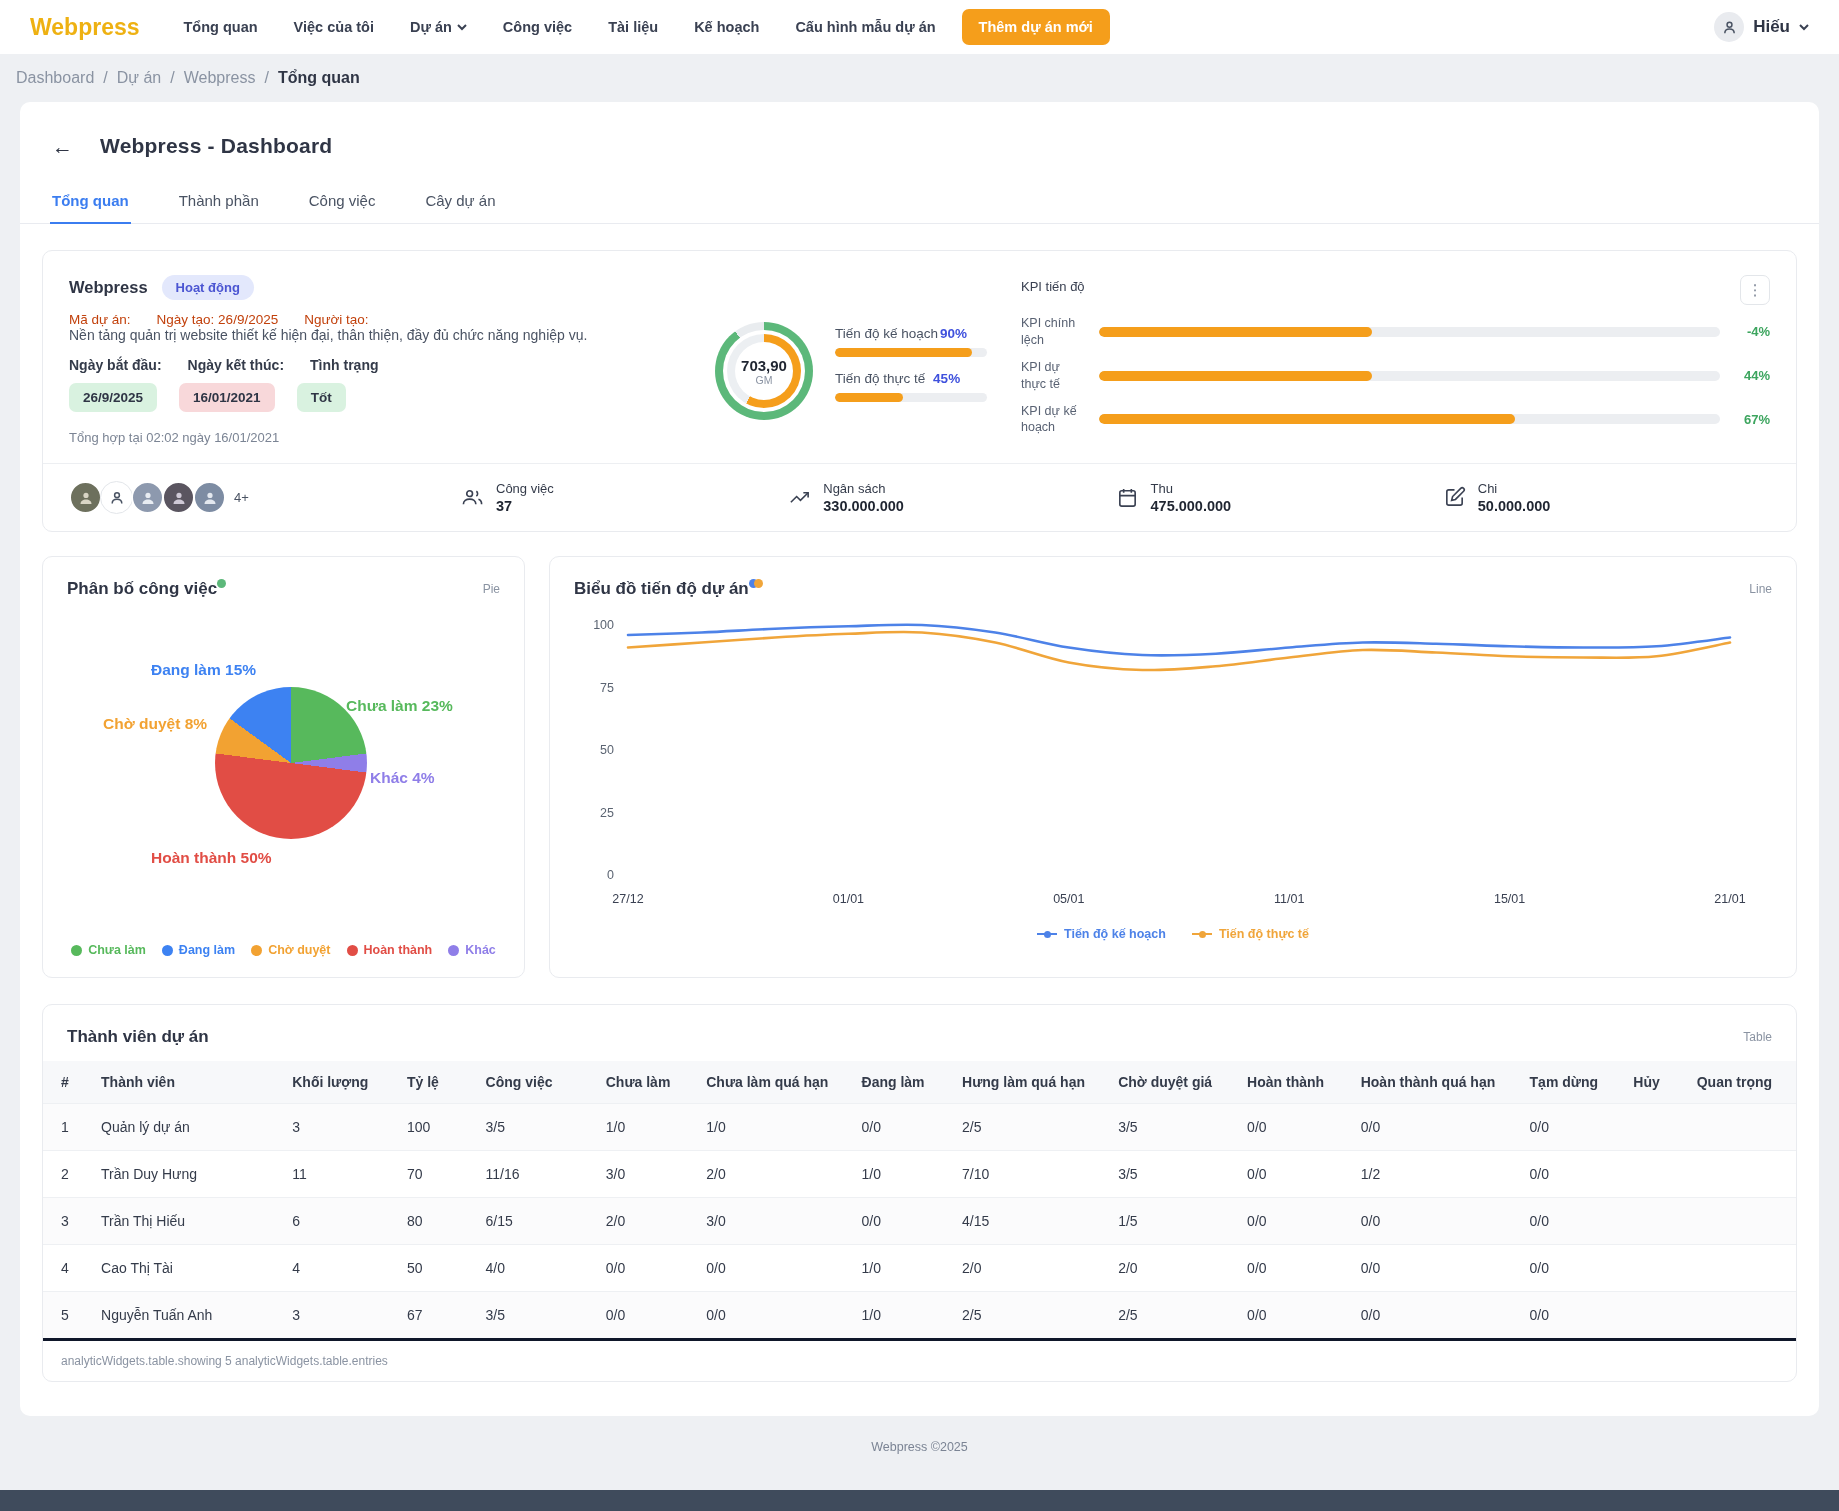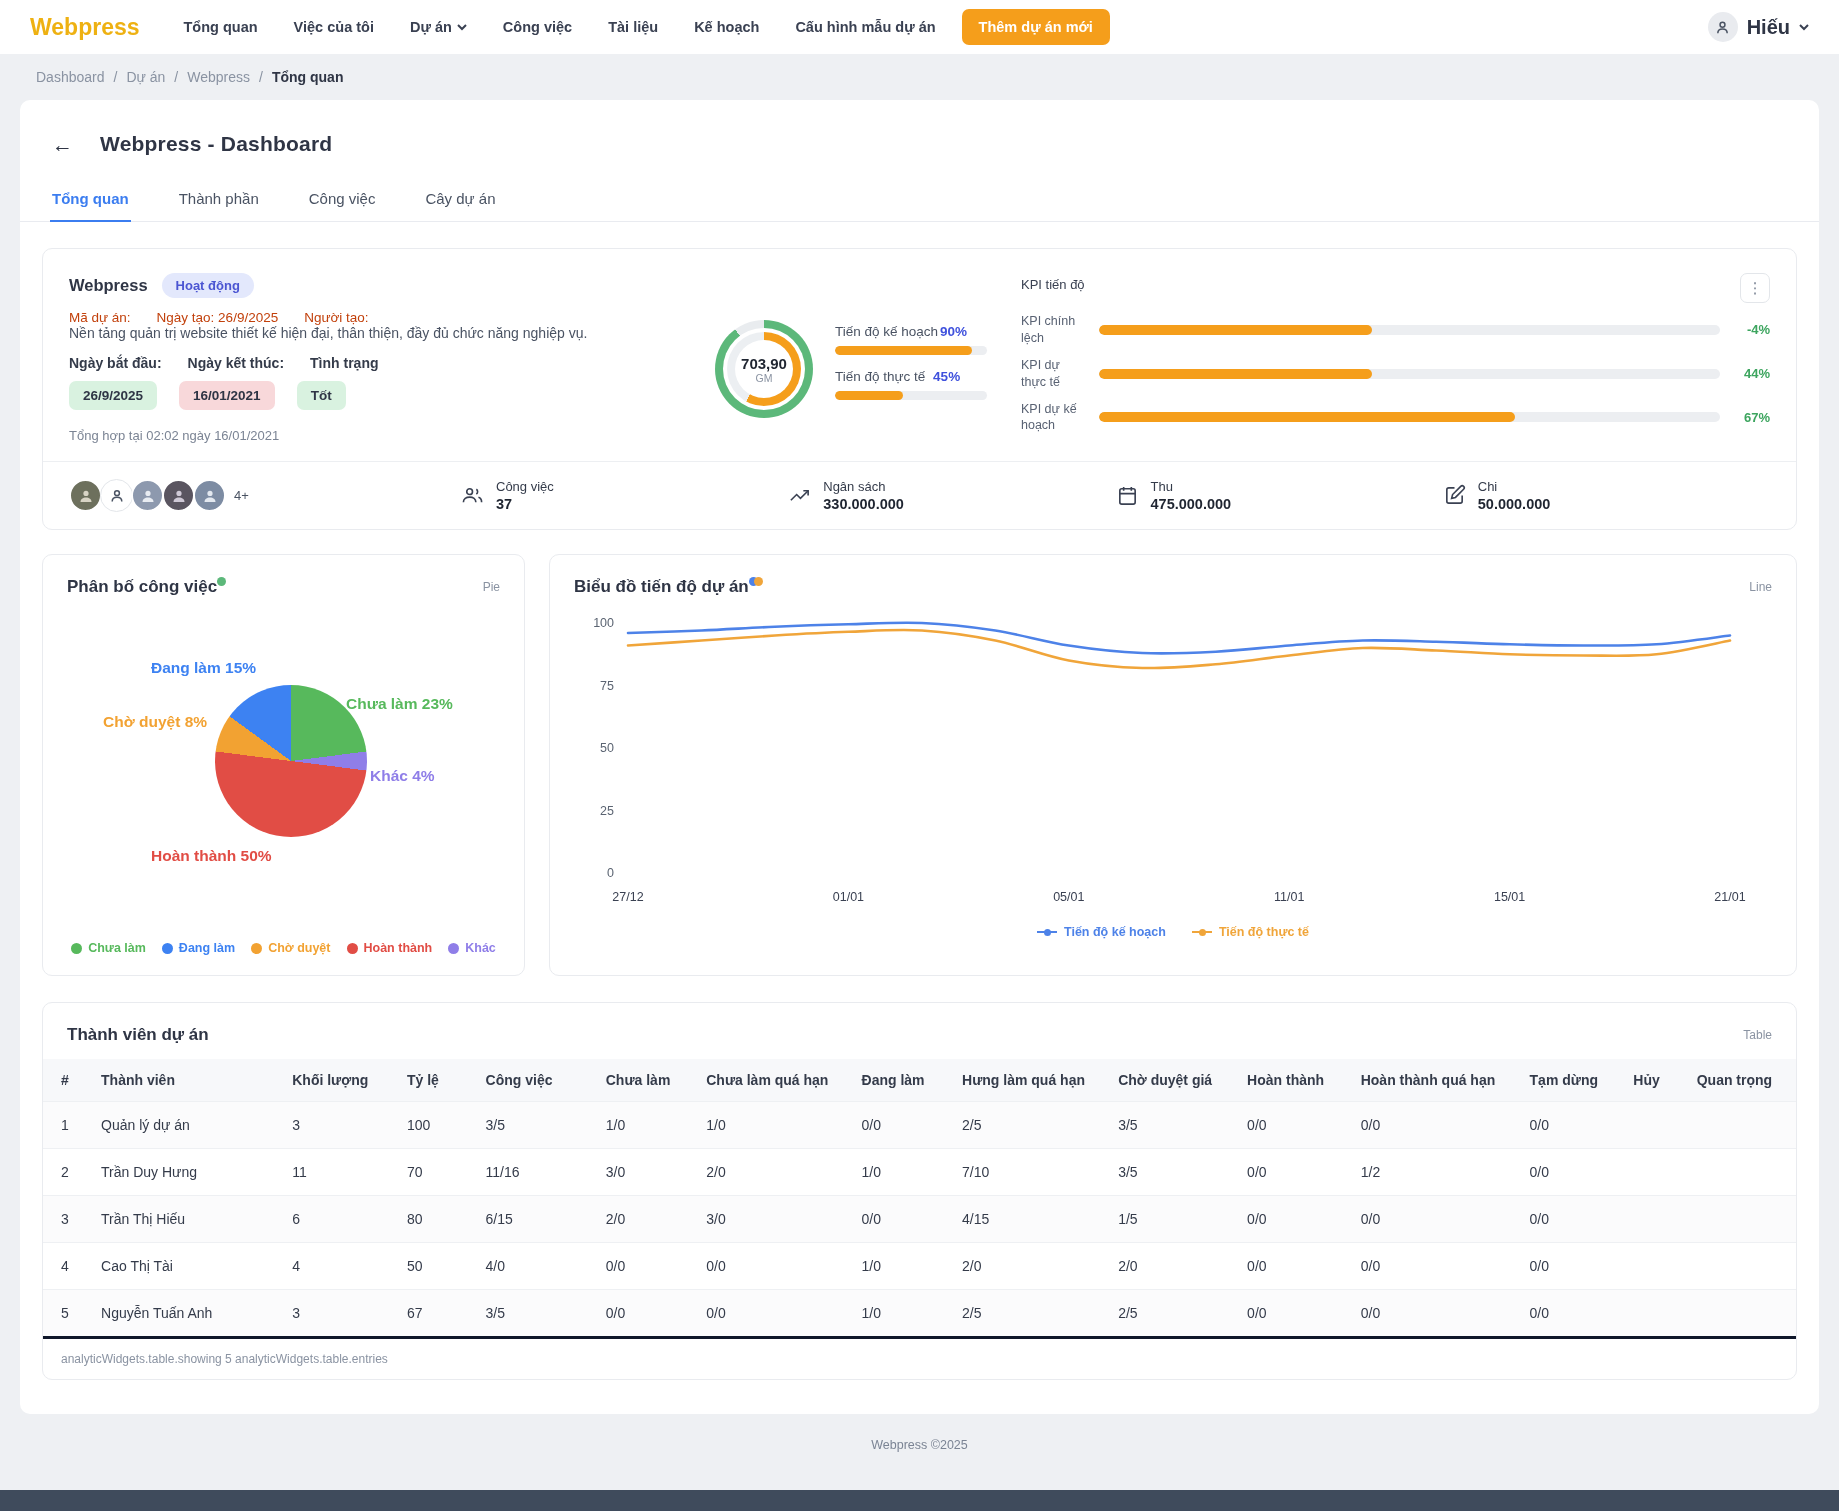--- a/index.html
+++ b/index.html
@@ -8,24 +8,24 @@
 
   
   .topbar{background:#fff;height:54px;display:flex;align-items:center;padding:0 30px;flex:0 0 auto}
   .logo{font-size:23px;font-weight:bold;color:#eeb112;margin-right:44px;cursor:pointer}
   .nav{display:flex;align-items:center;gap:36px}
   .nav-item{font-size:14.5px;font-weight:600;color:#3a4152;cursor:pointer;display:flex;align-items:center;gap:5px;white-space:nowrap}
   .chev{width:10px;height:10px;stroke:#3a4152;stroke-width:2;fill:none}
   .add-btn{margin-left:26px;background:#f59e1b;color:#fff;border:none;border-radius:7px;padding:10px 17px;font-size:14.5px;font-weight:600;cursor:pointer;font-family:inherit}
   .user{margin-left:auto;display:flex;align-items:center;gap:9px;cursor:pointer}
   .user-avatar{width:30px;height:30px;border-radius:50%;background:#e9ebef;display:flex;align-items:center;justify-content:center}
-  .user-name{font-size:20px;font-weight:600;color:#2f3545}
-
-  
-  .breadcrumb{padding:15px 36px;font-size:14px;color:#8a93a2;display:flex;gap:9px;align-items:flex-start}
+  .user-name{font-size:17px;font-weight:600;color:#2f3545}
+
+  
+  .breadcrumb{padding:15px 16px;font-size:16px;color:#8a93a2;display:flex;gap:9px;align-items:flex-start}
   .crumb{cursor:pointer}
   .crumb.current{color:#2f3545;font-weight:600;cursor:default}
 
   
   .panel{background:#fff;margin:0 20px;border-radius:10px;padding:22px 0 34px}
   .title-row{display:flex;align-items:center;gap:27px;padding:10px 32px 22px}
   .back{font-size:21px;color:#2f3545;cursor:pointer;line-height:1}
   h1{font-size:21px;margin:0;font-weight:700;letter-spacing:.2px}
   .tabs{display:flex;gap:46px;padding:0 30px;border-bottom:1px solid #e9ebf0}
   .tab{padding:12px 2px 13px;font-size:15px;color:#4a5363;cursor:pointer}

